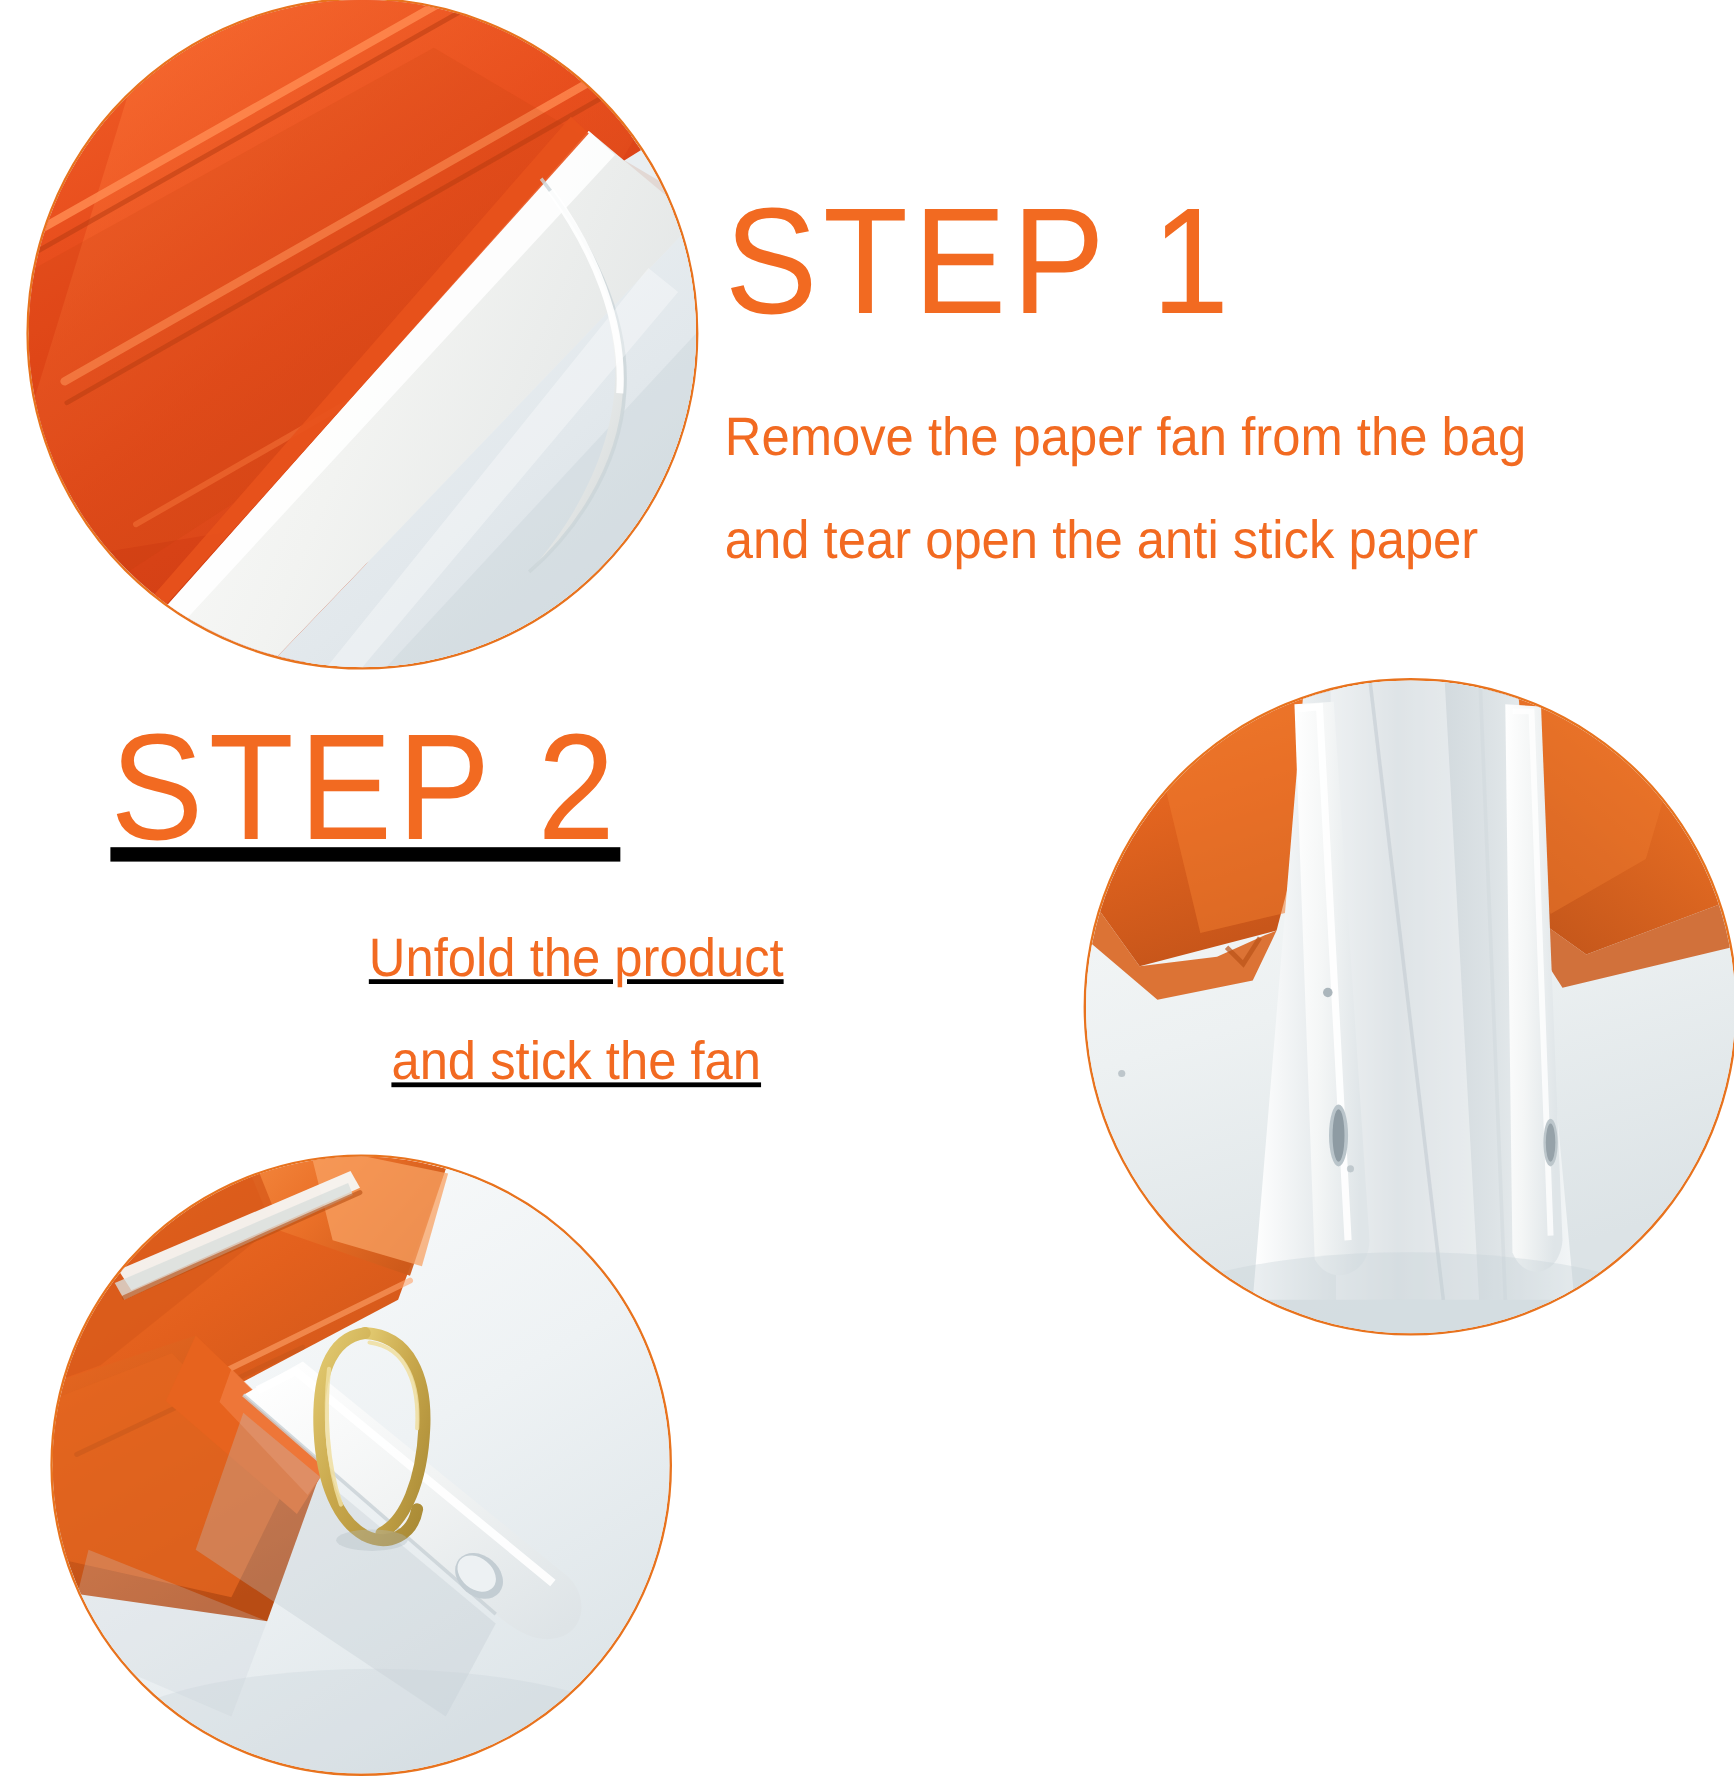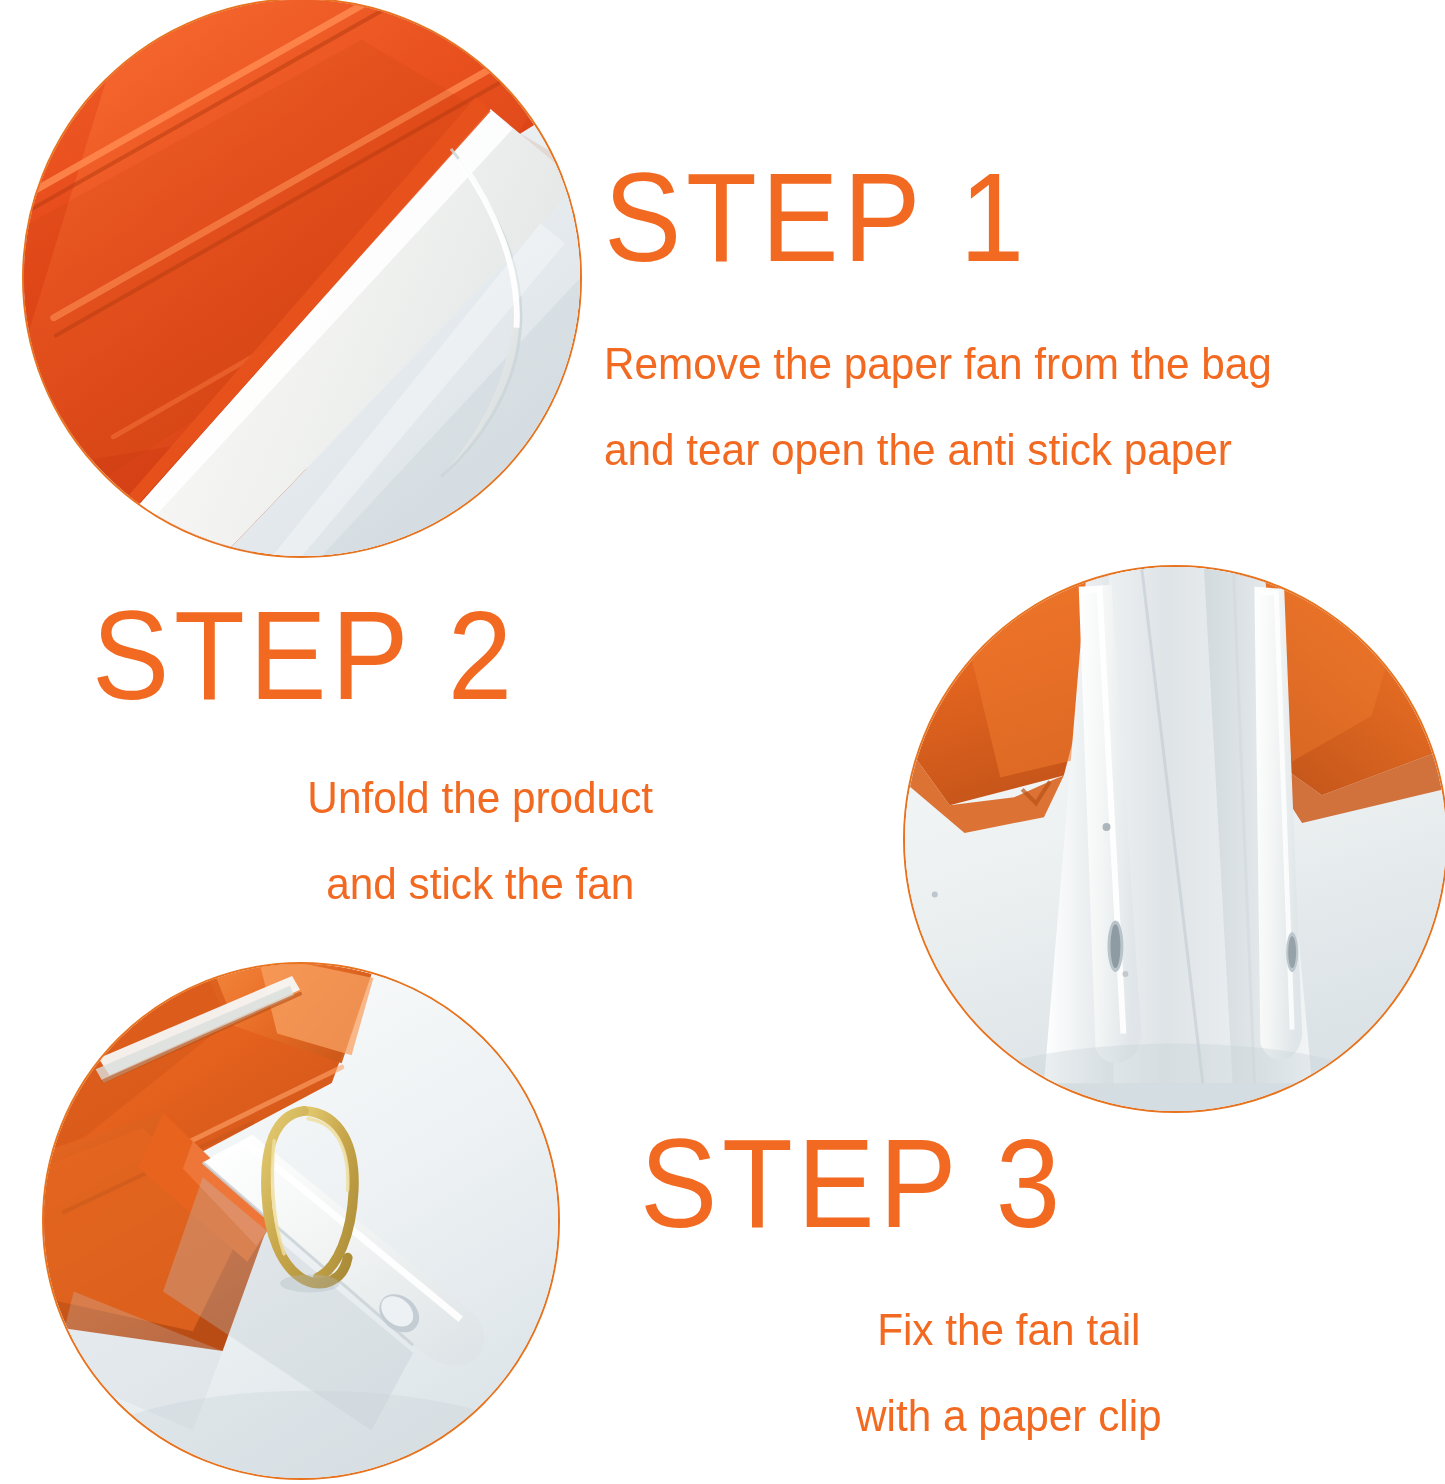--- a/index.html
+++ b/index.html
@@ -71,21 +71,21 @@
     transform: scaleX(0.94);
   }
   .body-line { display: block; }
 
   
   #step-1 { left: 604px; top: 152px; width: 800px; }
   #step-1 .step-heading { text-align: left; }
   #step-1 .step-body { text-align: left; transform-origin: left center; padding-top: 38px; }
 
   
-  #step-2 { left: 92px; top: 590px; width: 720px; }
+  #step-2 { left: 92px; top: 590px; width: 720px; text-decoration: underline; }
   #step-2 .step-heading { text-align: left; }
   #step-2 .step-body { text-align: center; transform-origin: center center; padding-top: 34px; padding-left: 60px;}
 
   
   #step-3 { left: 640px; top: 1118px; width: 700px; }
   #step-3 .step-heading { text-align: left; }
   #step-3 .step-body { text-align: center; transform-origin: center center; padding-top: 38px; padding-left: 40px; }
 </style>
 </head>
 <body>
@@ -326,21 +326,14 @@
         <path d="M 266,156 C 298,160 308,192 306,228"></path>
         <path d="M 232,178 C 228,214 230,258 242,292"></path>
       </g>
 
       <ellipse cx="268" cy="322" rx="30" ry="9" fill="#AFBAC1" opacity="0.35"></ellipse>
 
       <ellipse cx="270" cy="500" rx="240" ry="70" fill="#C8D2D8" opacity="0.30"></ellipse>
     </svg>
   </div>
 
-  <div class="step-block" id="step-3">
-    <h2 class="step-heading">STEP 3</h2>
-    <p class="step-body">
-      <span class="body-line">Fix the fan tail</span>
-      <span class="body-line">with a paper clip</span>
-    </p>
-  </div>
 
 </div>
 
 </body></html>

